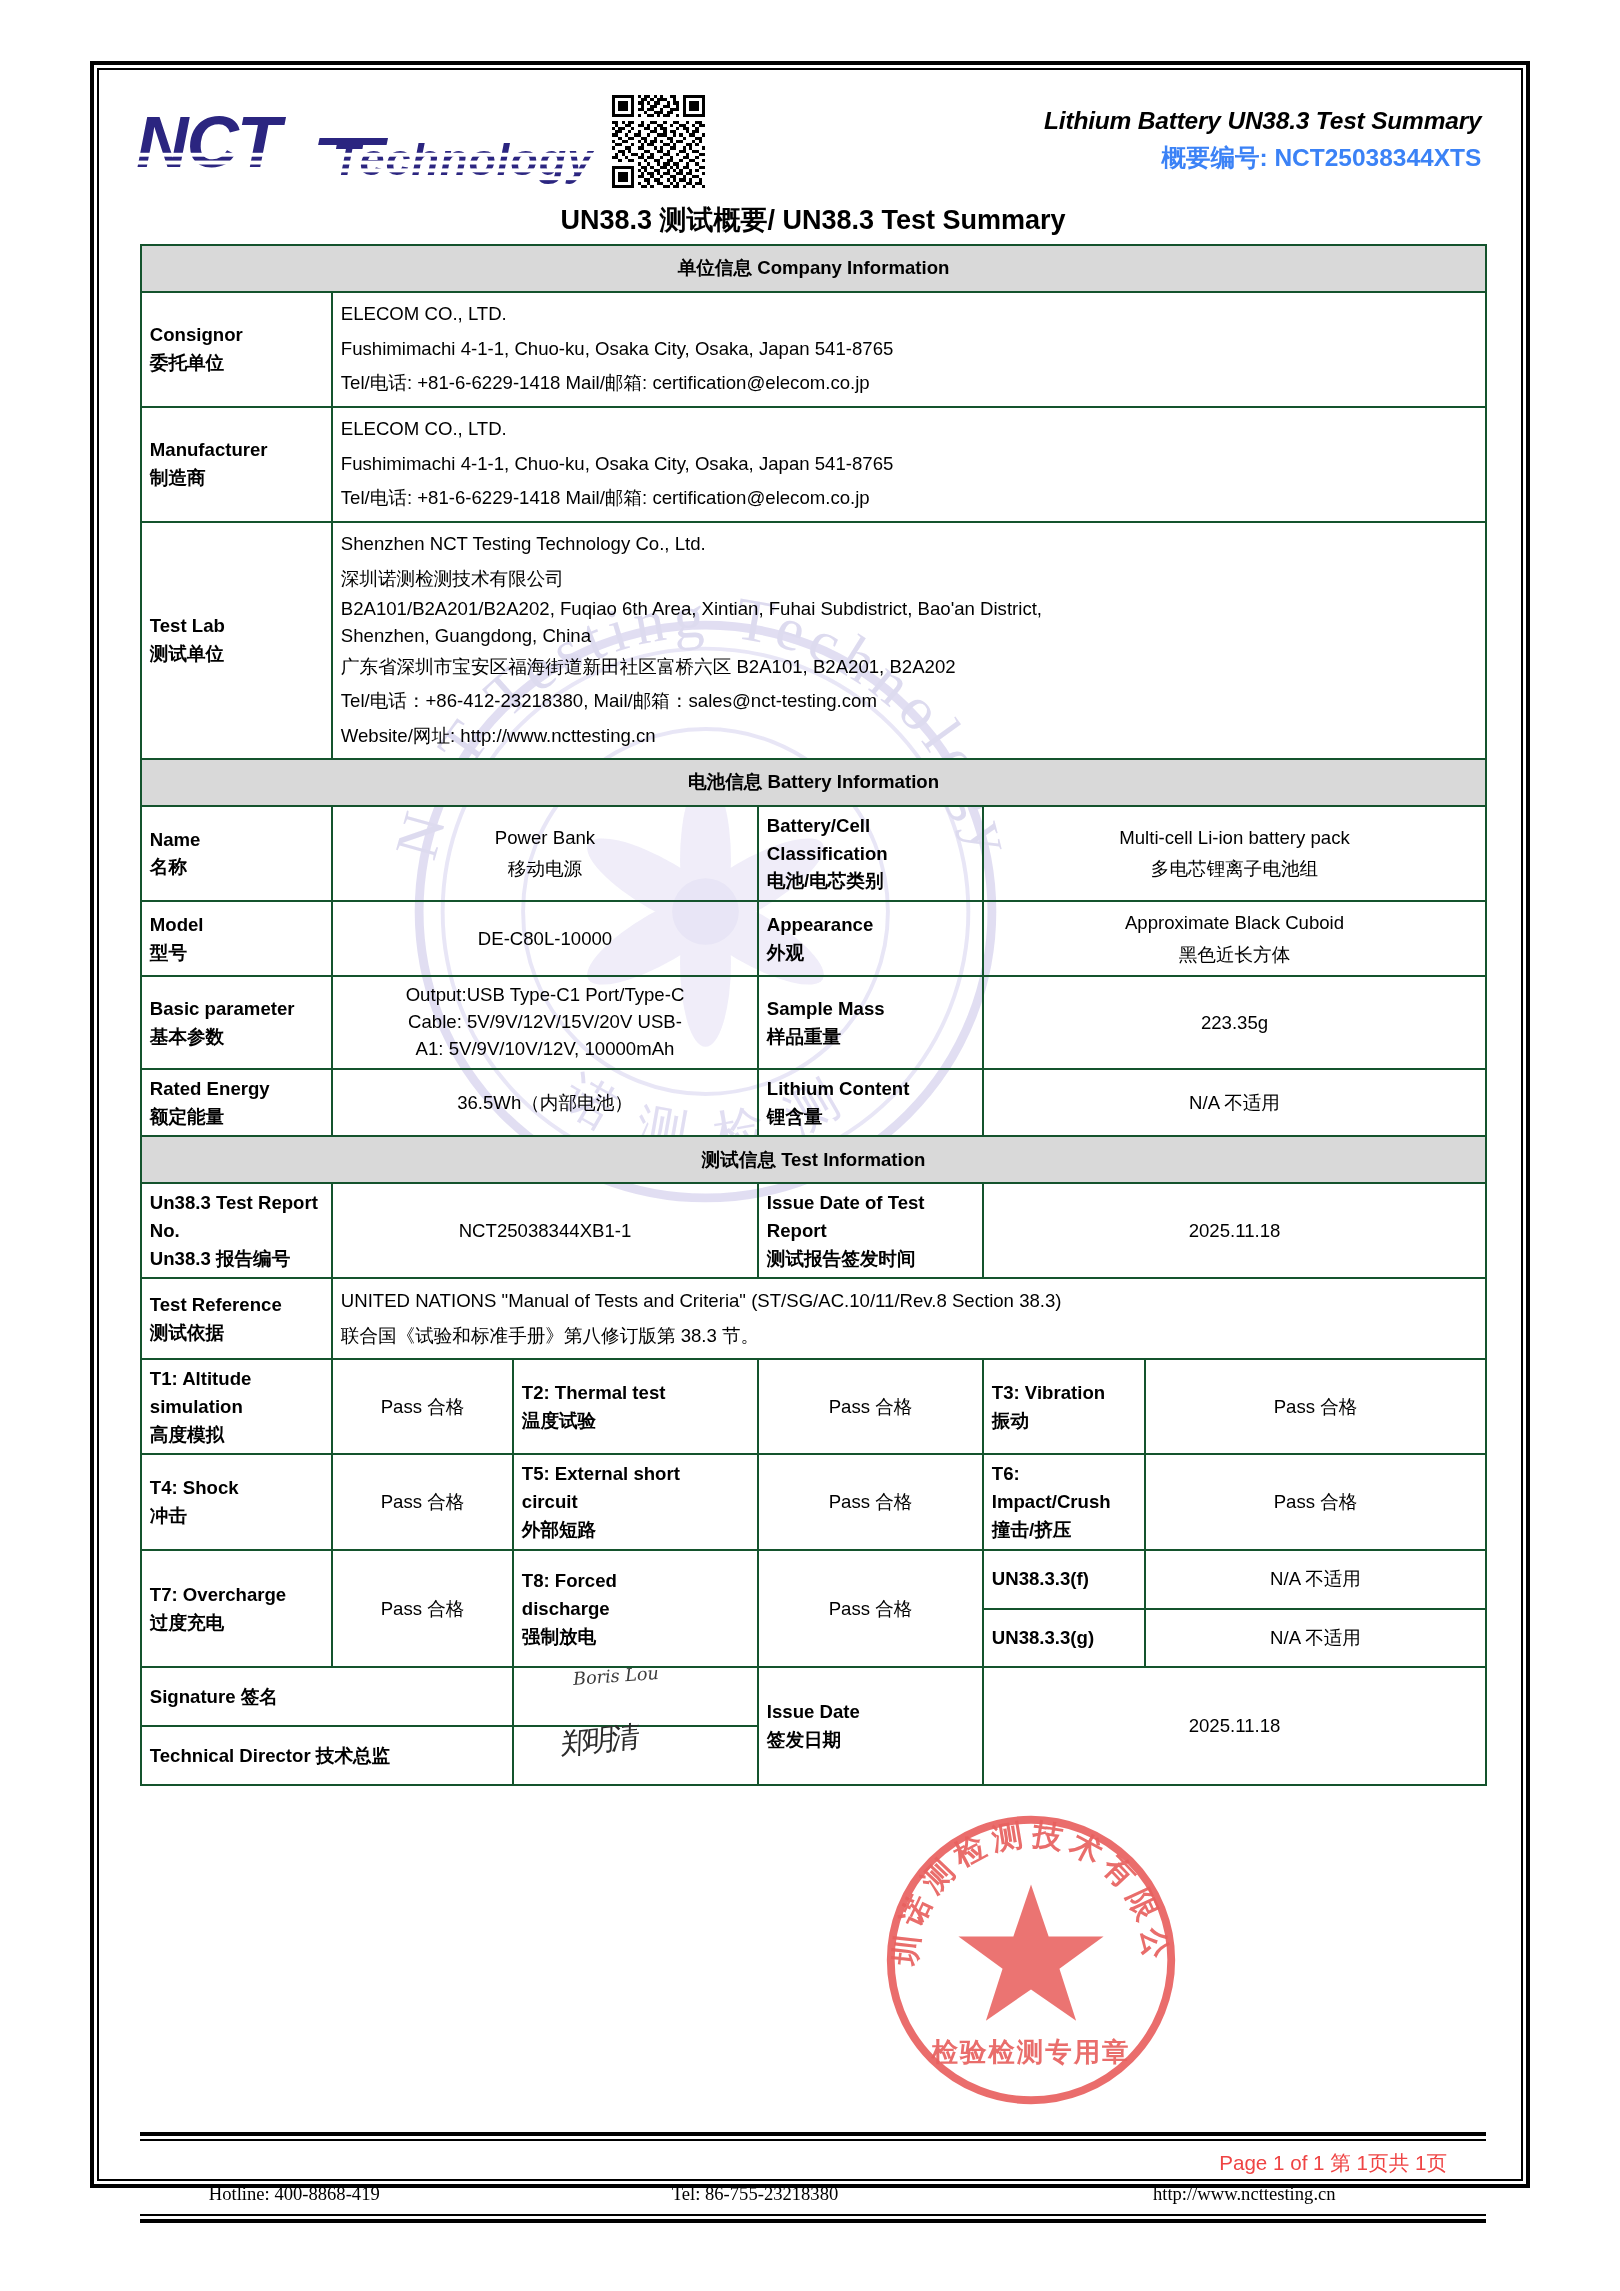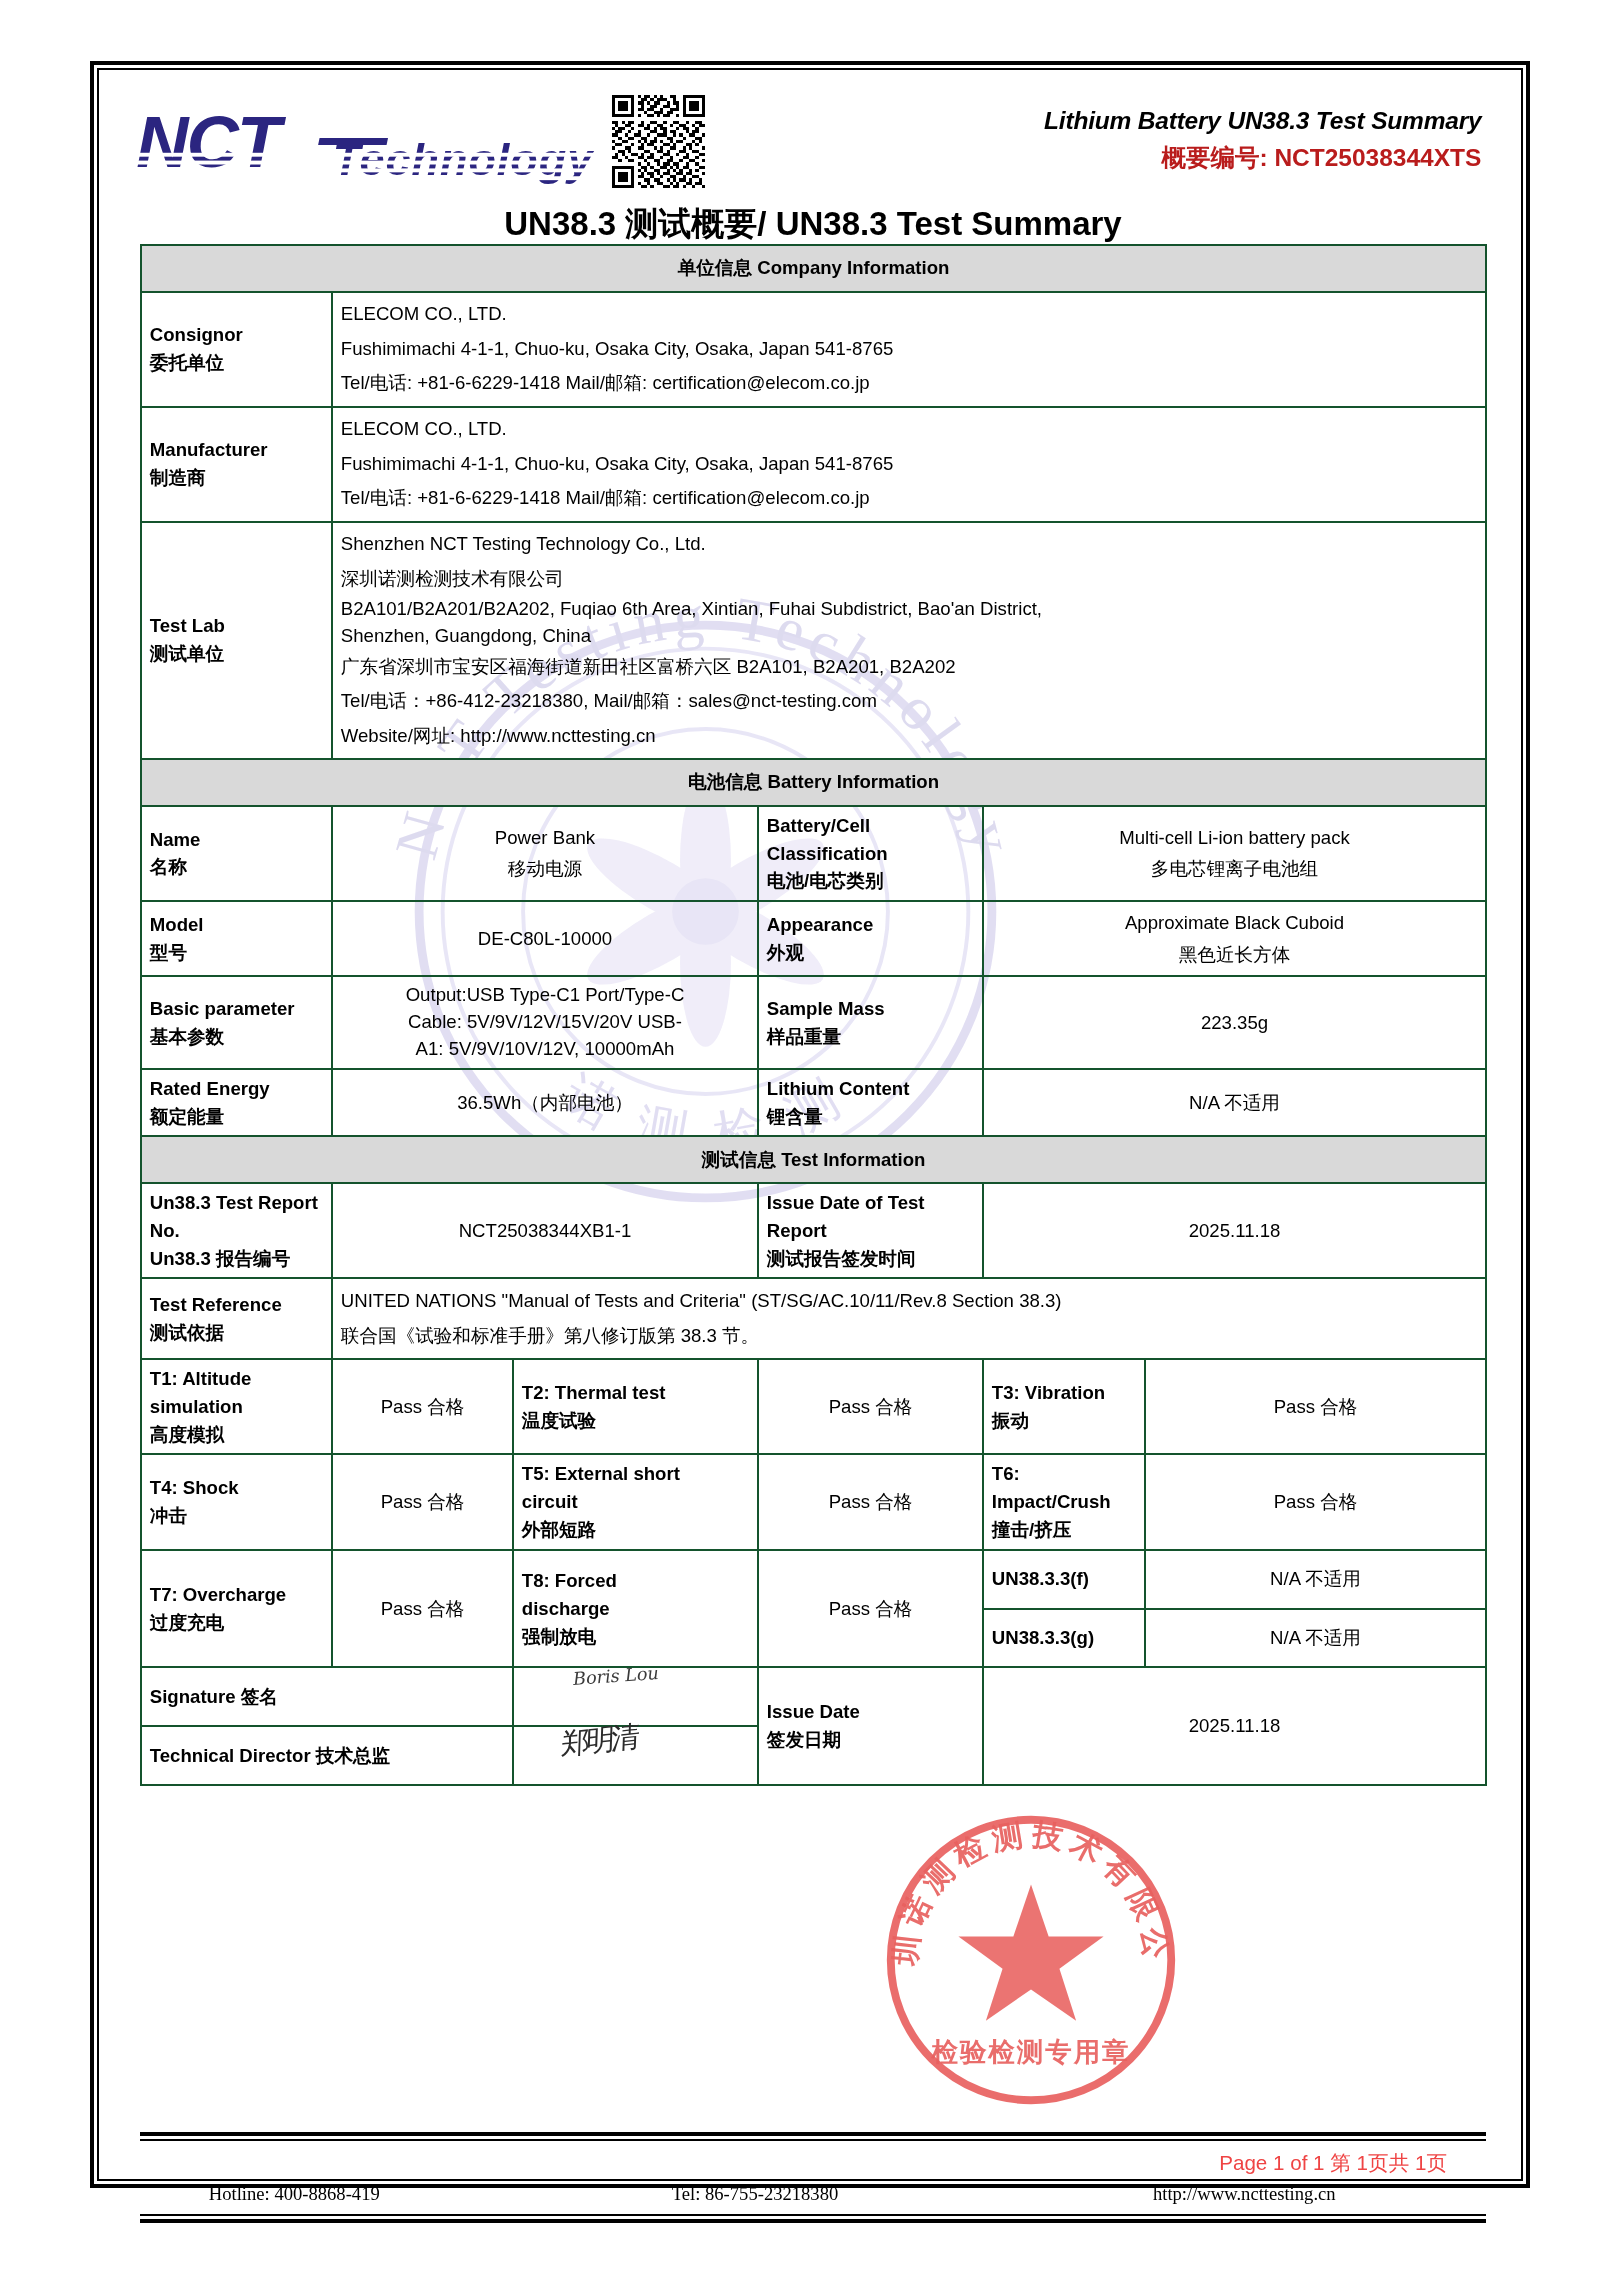--- a/index.html
+++ b/index.html
@@ -52,28 +52,28 @@
   }
   .hdr-right {
     position:absolute; right:17.6px; top:13.7px;
     text-align:right;
   }
   .hdr-en {
     font-size:24.5px; font-weight:bold; font-style:italic;
     color:#000; letter-spacing:-0.2px; white-space:nowrap;
   }
   .hdr-cn {
-    font-size:24.5px; font-weight:bold; color:#b91c1c;
+    font-size:24.5px; font-weight:bold; color:#3b82f6;
     margin-top:5.9px; white-space:nowrap;
   }
 
   
   .doc-title {
     position:absolute; left:140px; top:202px; width:1346px;
-    text-align:center; font-size:33px; font-weight:bold; color:#000;
+    text-align:center; font-size:27px; font-weight:bold; color:#000;
     z-index:3;
   }
 
   
   table.main {
     position:absolute;
     left:140px; top:244px;
     width:1346px;
     border-collapse:collapse;
     table-layout:fixed;

